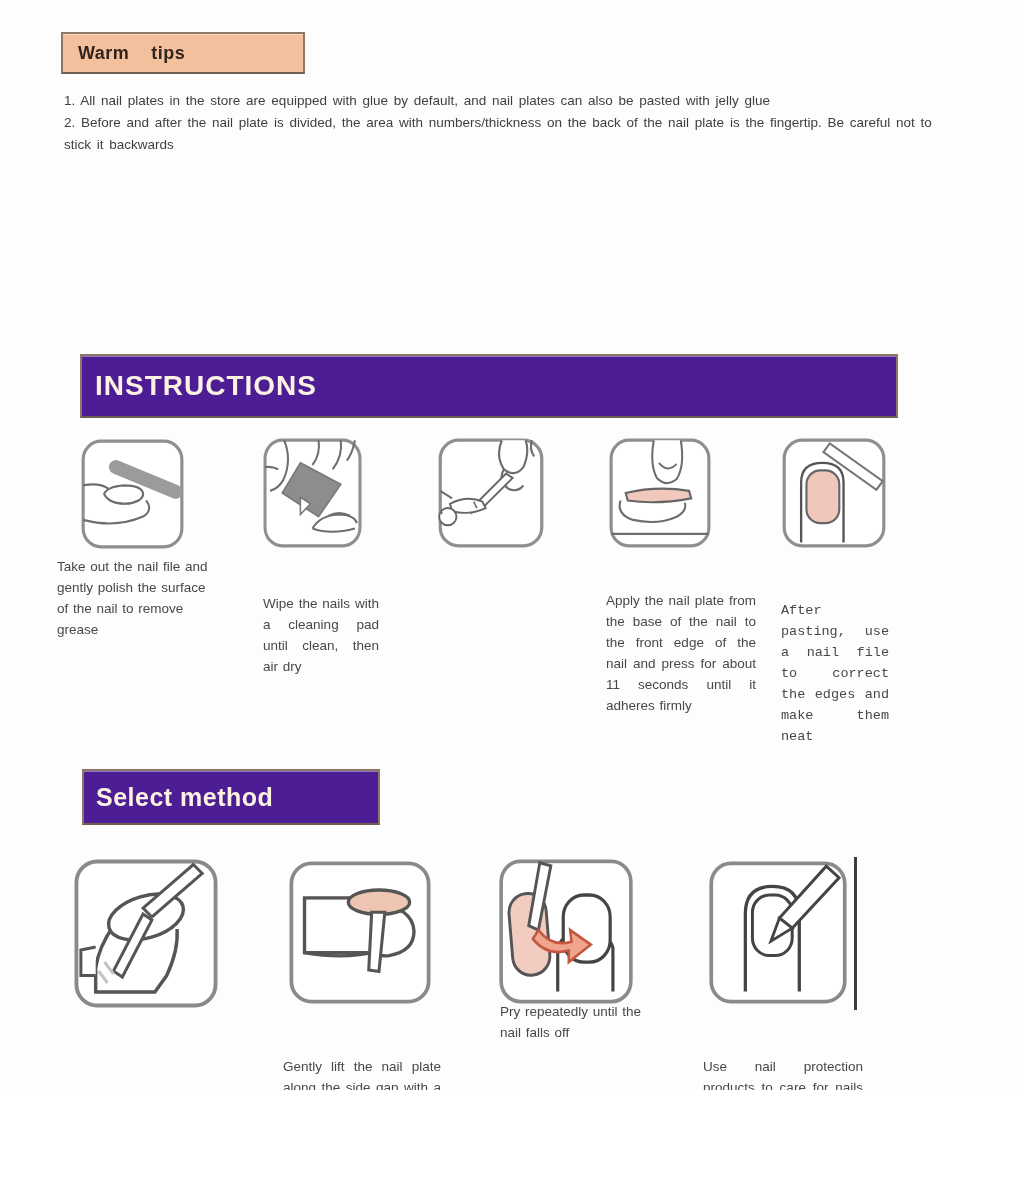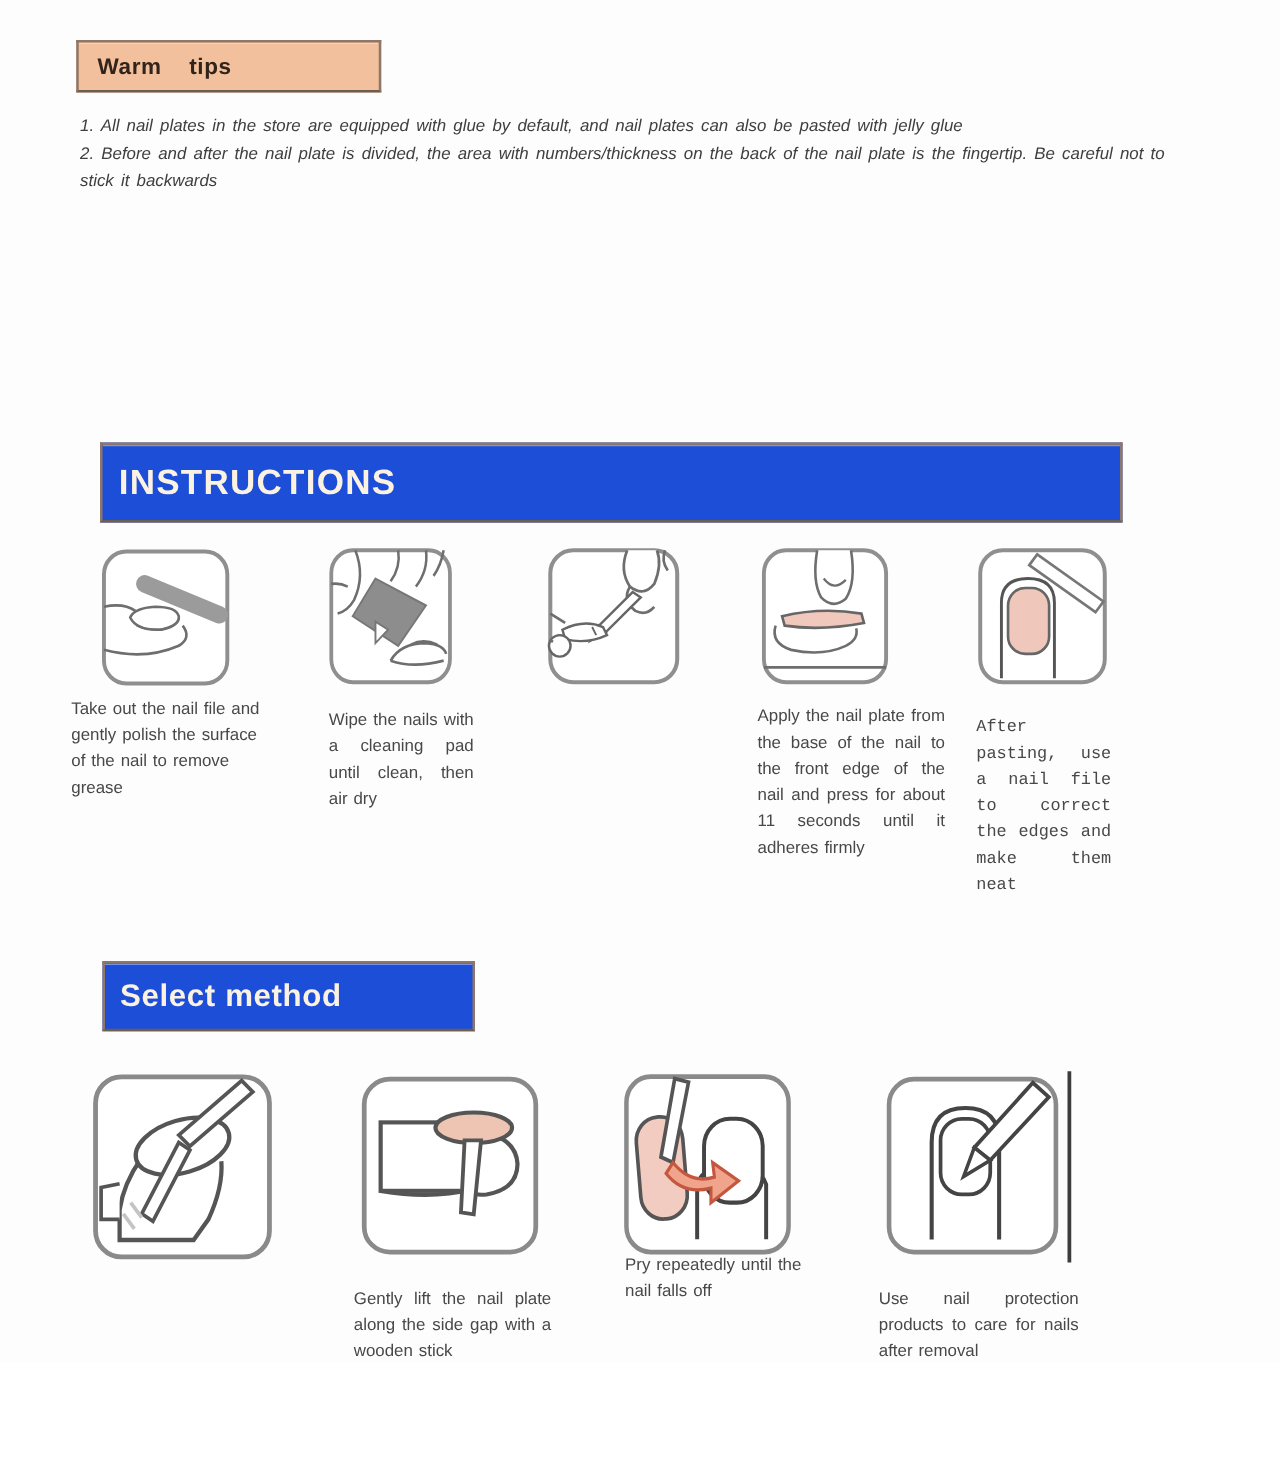--- a/index.html
+++ b/index.html
@@ -2,41 +2,41 @@
 <html><head>
 <meta charset="utf-8">
 <style>
   html,body{margin:0;padding:0;background:#ffffff;}
   .page{
     position:relative;width:1024px;height:1090px;overflow:hidden;
     background:#fdfdfd;font-family:"Liberation Sans",sans-serif;color:#3e3e3e;padding-left:20px;
   }
   
   .hdr-box{
-    position:absolute;background:#1d4ed8;
+    position:absolute;background:#4c1d95;
     border:2px solid #8e7767;border-bottom-color:#6f5d50;
     box-shadow:inset 0 1px 0 rgba(255,255,255,.4);
     display:flex;align-items:center;box-sizing:border-box;
   }
   .warm-box{left:61px;top:32px;width:244px;height:42px;padding-left:15px;background:#f2c09d;}
   .warm-box .t{font-size:18px;font-weight:bold;color:#33241b;white-space:pre;letter-spacing:.5px;}
   .instr-box{left:80px;top:354px;width:818px;height:64px;padding-left:13px;}
   .instr-box .t{font-size:28px;font-weight:bold;color:#fbf2e2;letter-spacing:1px;}
   .removal-box{left:82px;top:769px;width:298px;height:56px;padding-left:12px;}
   .removal-box .t{font-size:25px;font-weight:bold;color:#fbf2e2;letter-spacing:.5px;}
 
   .tips{
     position:absolute;left:64px;top:90px;width:878px;
-    font-size:13.5px;line-height:22px;color:#3f3f3f;word-spacing:2px;font-style:italic;
+    font-size:13.5px;line-height:22px;color:#3f3f3f;word-spacing:2px;
   }
   .caption{
     position:absolute;font-size:13.5px;line-height:21px;color:#484848;word-spacing:1px;
   }
   .caption.center{}
-  .caption.justify{text-align:justify;}
+  .caption.justify{text-align:justify;margin-top:28px;}
   .icon-tile{position:absolute;}
   .icon-tile svg{display:block;width:100%;height:100%;}
   .vline{position:absolute;left:854px;top:857px;width:3px;height:153px;background:#3c3c3c;}
   .watermark{
     position:absolute;left:0px;top:1126px;font-size:32px;font-weight:500;
     color:#d8d8d8;letter-spacing:2px;opacity:.85;
     text-shadow:1px 1.5px 0 #ffffff,-1px -1px 0 #9e9e9e;
   }
 </style>
 </head>

